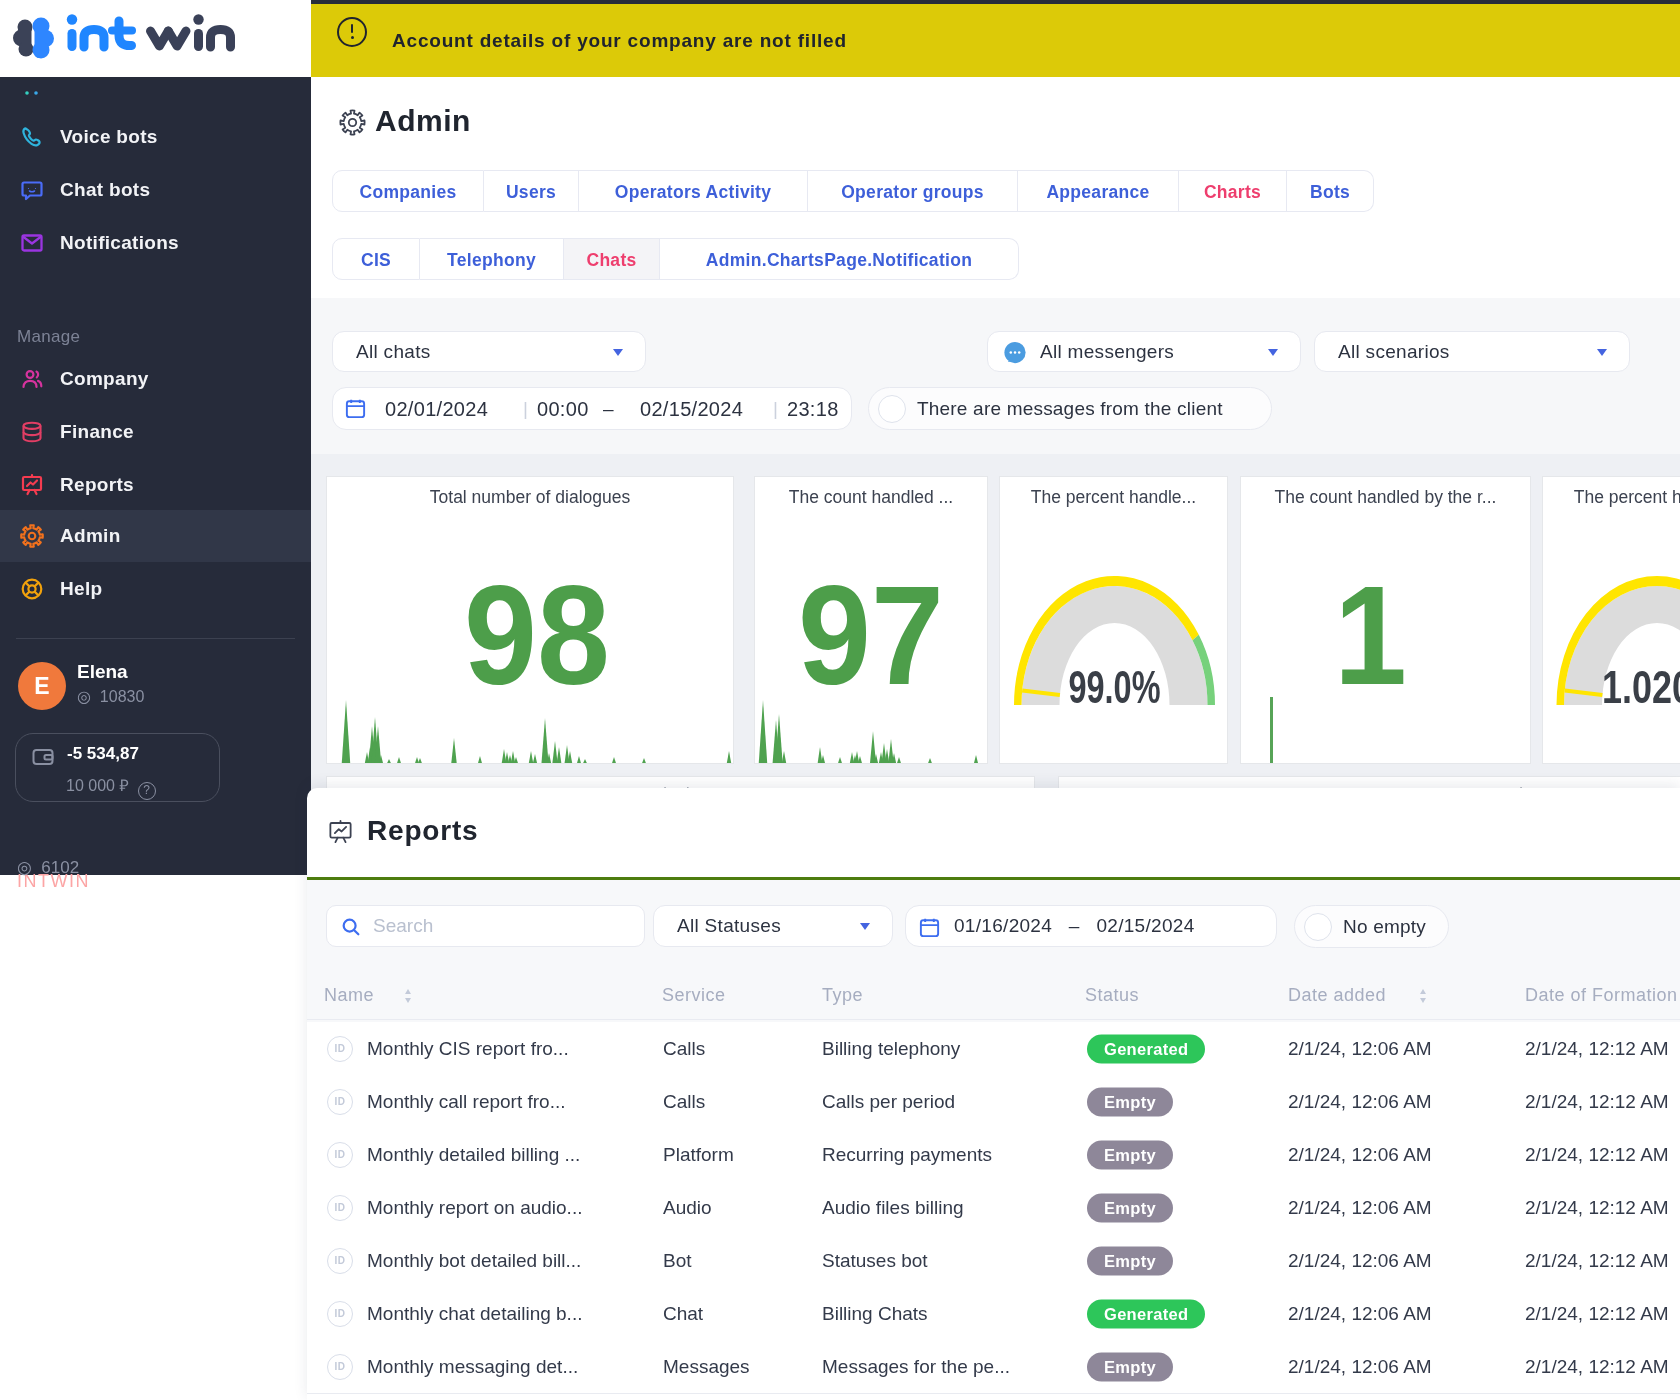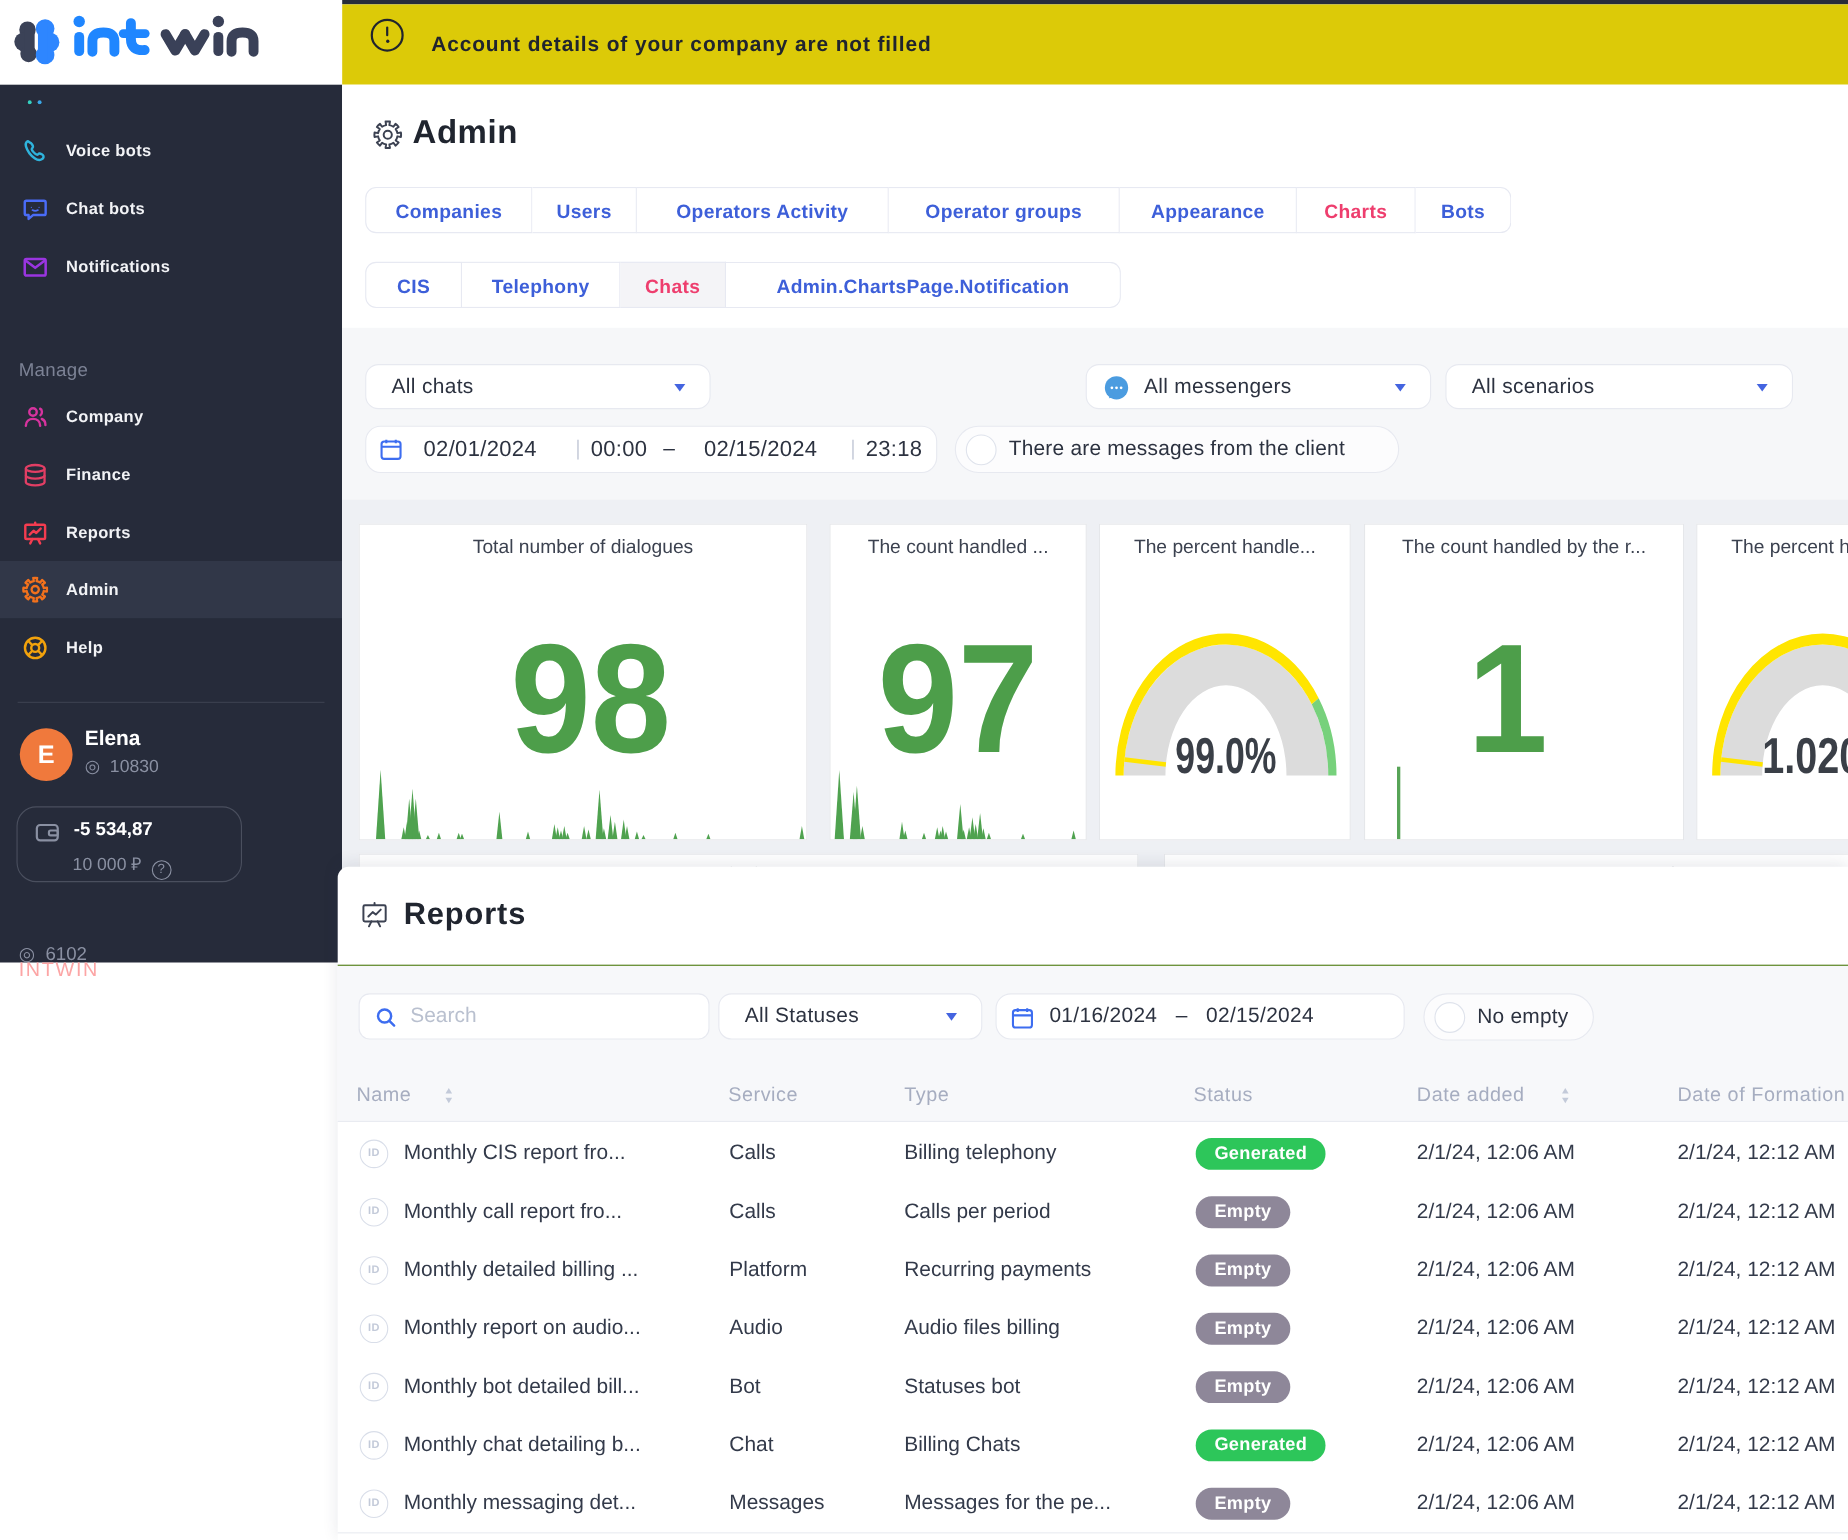--- a/index.html
+++ b/index.html
@@ -12,21 +12,21 @@
   .banner .wicon{position:absolute;left:26px;top:13px;width:26px;height:26px;border:2.6px solid #20242e;border-radius:50%;}
   .banner .wicon:before{content:"";position:absolute;left:50%;top:5px;width:2.8px;height:9px;margin-left:-1.4px;background:#20242e;border-radius:2px;}
   .banner .wicon:after{content:"";position:absolute;left:50%;top:17px;width:3px;height:3px;margin-left:-1.5px;background:#20242e;border-radius:50%;}
   .banner .btext{position:absolute;left:81px;top:26px;font-size:19px;font-weight:bold;color:#20242e;letter-spacing:.8px;}
   .logoarea{left:0;top:0;width:311px;height:77px;background:#fff;}
   
   .sidebar{left:0;top:77px;width:311px;height:798px;background:#262b3a;color:#f2f3f6;}
   .sdots{position:absolute;left:25px;top:14px;width:14px;height:4px;}
   .sitem{position:absolute;left:0;width:100%;height:52px;}
   .sitem .ic{position:absolute;left:20px;top:50%;margin-top:-12px;width:24px;height:24px;}
-  .sitem .lb{position:absolute;left:60px;top:50%;transform:translateY(-50%);font-size:15px;font-weight:bold;letter-spacing:.3px;}
+  .sitem .lb{position:absolute;left:60px;top:50%;transform:translateY(-50%);font-size:19px;font-weight:bold;letter-spacing:.3px;}
   .slabel{position:absolute;left:17px;font-size:17px;color:#7c8295;letter-spacing:.3px;}
   .shl{background:#313748;}
   .sdivider{position:absolute;left:16px;right:16px;height:1px;background:#3c4150;}
   .avatar{position:absolute;left:18px;top:585px;width:48px;height:48px;border-radius:50%;background:#f0793c;color:#fff;font-weight:bold;font-size:23px;text-align:center;line-height:48px;}
   .uname{position:absolute;left:77px;top:584px;font-size:19px;font-weight:bold;color:#fff;}
   .uid{position:absolute;left:77px;top:610px;font-size:16px;color:#8a90a2;}
   .balcard{position:absolute;left:15px;top:656px;width:203px;height:67px;border:1.5px solid #4a4f5e;border-radius:18px;}
   .bal1{position:absolute;left:51px;top:10px;font-size:17px;font-weight:bold;color:#fff;}
   .bal2{position:absolute;left:50px;top:40px;font-size:16px;color:#8a90a2;}
   .intwin-l{position:absolute;left:17px;top:794px;font-size:18px;color:#fca5a5;letter-spacing:1.5px;}
@@ -49,21 +49,21 @@
   .togglepill{position:absolute;background:#fcfcfd;border:1px solid #e7e9f0;border-radius:22px;box-sizing:border-box;}
   .tcircle{position:absolute;left:9px;top:50%;margin-top:-14px;width:28px;height:28px;background:#fff;border:1px solid #dfe3ec;border-radius:50%;box-sizing:border-box;}
   .togglepill .txt{position:absolute;left:48px;top:50%;transform:translateY(-50%);font-size:19px;color:#2c3240;letter-spacing:.2px;white-space:nowrap;}
   
   .card{position:absolute;background:#fff;border:1px solid #e5e7ea;box-sizing:border-box;}
   .card .ctitle{position:absolute;left:0;right:0;top:10px;text-align:center;font-size:17.5px;color:#3c4250;}
   .bignum{position:absolute;left:0;right:0;text-align:center;font-weight:bold;color:#4d9e4a;font-size:141px;top:88px;line-height:1;transform:scaleX(0.93);}
   
   .rpanel{left:307px;top:788px;width:1373px;height:612px;background:#fff;border-radius:10px 0 0 0;box-shadow:0 -3px 14px rgba(40,50,80,.10);}
   .rhead{position:absolute;left:60px;top:27px;font-size:28px;font-weight:bold;color:#20252f;letter-spacing:.8px;}
-  .rband{position:absolute;left:0;top:89px;width:100%;height:142px;background:#f7f8fa;border-top:1px solid #4d7c0f;}
+  .rband{position:absolute;left:0;top:89px;width:100%;height:142px;background:#f7f8fa;border-top:3px solid #4d7c0f;}
   .rsearch{position:absolute;left:19px;top:25px;width:319px;height:42px;background:#fff;border:1px solid #e7e9f0;border-radius:10px;box-sizing:border-box;}
   .rsearch .ph{position:absolute;left:46px;top:50%;transform:translateY(-50%);font-size:19px;color:#b9c0cf;}
   .thead{position:absolute;left:0;width:100%;font-size:18px;color:#a6adc0;letter-spacing:.5px;}
   .trow{position:absolute;left:0;width:100%;height:53px;font-size:19px;color:#333a4a;}
   .cell{position:absolute;top:50%;transform:translateY(-50%);white-space:nowrap;}
   .idic{position:absolute;left:20px;top:50%;margin-top:-13px;width:26px;height:26px;border:1.5px solid #d9dee9;border-radius:50%;box-sizing:border-box;color:#c3cad9;font-size:10px;font-weight:bold;text-align:center;line-height:23px;letter-spacing:.5px;}
   .statuspill{position:absolute;top:50%;transform:translateY(-50%);height:29px;line-height:29px;border-radius:15px;color:#fff;font-size:16.5px;font-weight:bold;padding:0 17px;letter-spacing:.3px;}
   .stgreen{background:#2dc65a;}
   .stgray{background:#8e8799;}
 </style>

